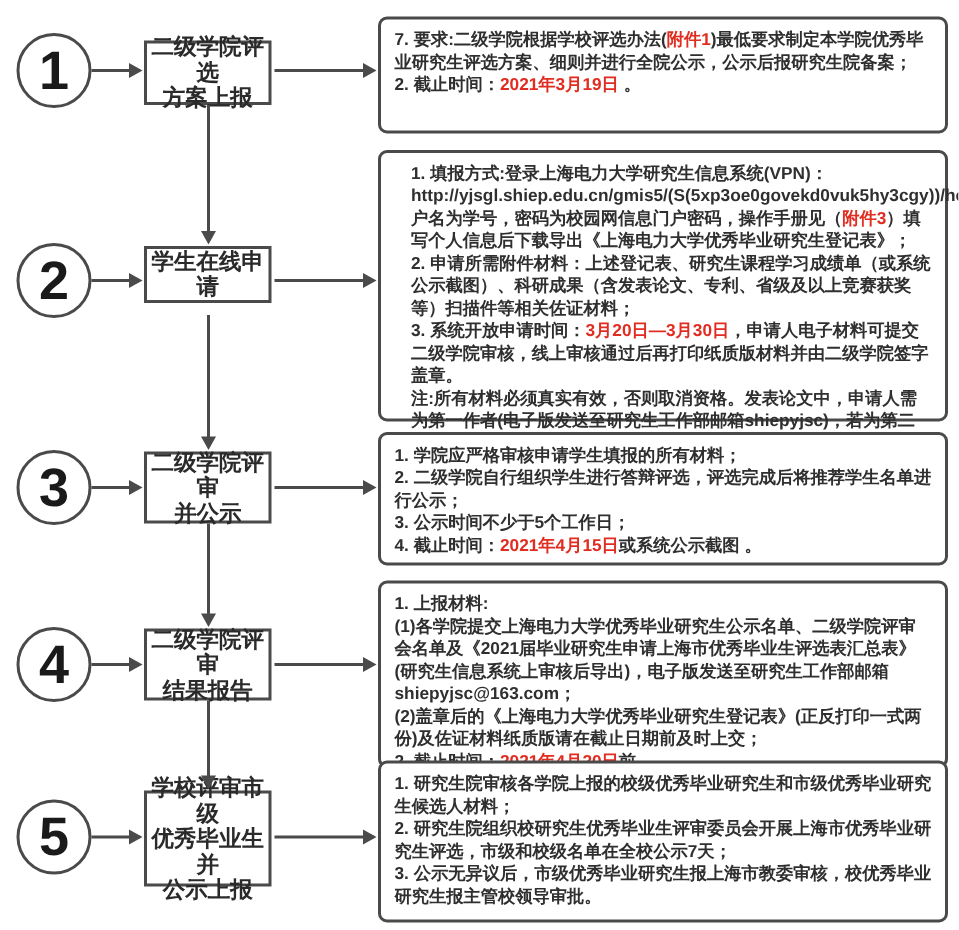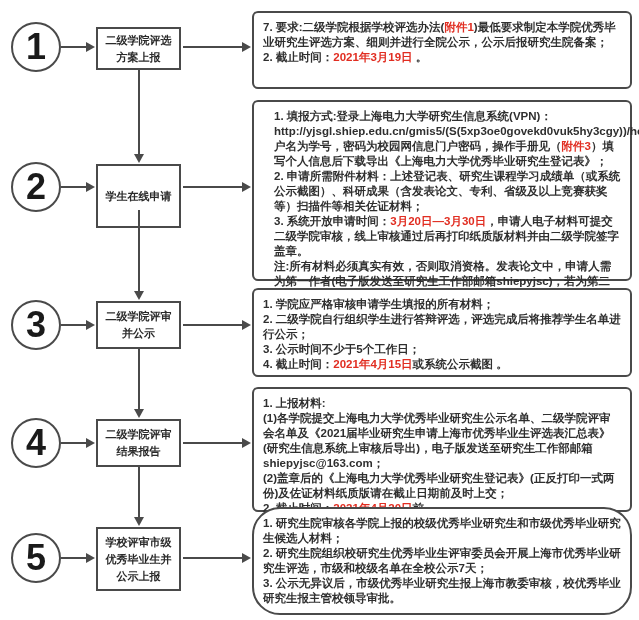--- a/index.html
+++ b/index.html
@@ -29,28 +29,28 @@
   #c5{left:11px;top:533px;}
 
   
   .mid-box{
     position:absolute;
     left:96px;width:85px;
     border:2px solid #4a4a4a;
     background:#fff;
     display:flex;align-items:center;justify-content:center;
     text-align:center;
-    font-size:11px;font-weight:bold;color:#2a2a2a;
+    font-size:15px;font-weight:bold;color:#2a2a2a;
     line-height:17px;
     white-space:pre-line;
     box-sizing:border-box;
     padding:2px;
   }
   #m1{top:27px;height:43px;}
-  #m2{top:164px;height:64px;}
+  #m2{top:164px;height:38px;}
   #m3{top:301px;height:48px;}
   #m4{top:419px;height:48px;}
   #m5{top:527px;height:64px;}
 
   
   .detail-box{
     position:absolute;
     left:252px;width:380px;
     border:2px solid #4a4a4a;
     border-radius:6px;
@@ -58,21 +58,21 @@
     box-sizing:border-box;
     padding:7px 9px;
     font-size:11.5px;font-weight:bold;color:#2f2f2f;
     line-height:15px;
     white-space:pre-line;
   }
   #d1{top:11px;height:78px;}
   #d2{top:100px;height:181px;padding-left:20px;}
   #d3{top:288px;height:89px;}
   #d4{top:387px;height:125px;}
-  #d5{top:507px;height:108px;border-radius:28px;}
+  #d5{top:507px;height:108px;}
   .red{color:#e12d21;}
 
   
   .h-arrow{
     position:absolute;height:2px;background:#4a4a4a;
   }
   .h-arrow::after{
     content:"";position:absolute;right:-2px;top:-4px;
     border-left:9px solid #4a4a4a;
     border-top:5px solid transparent;

